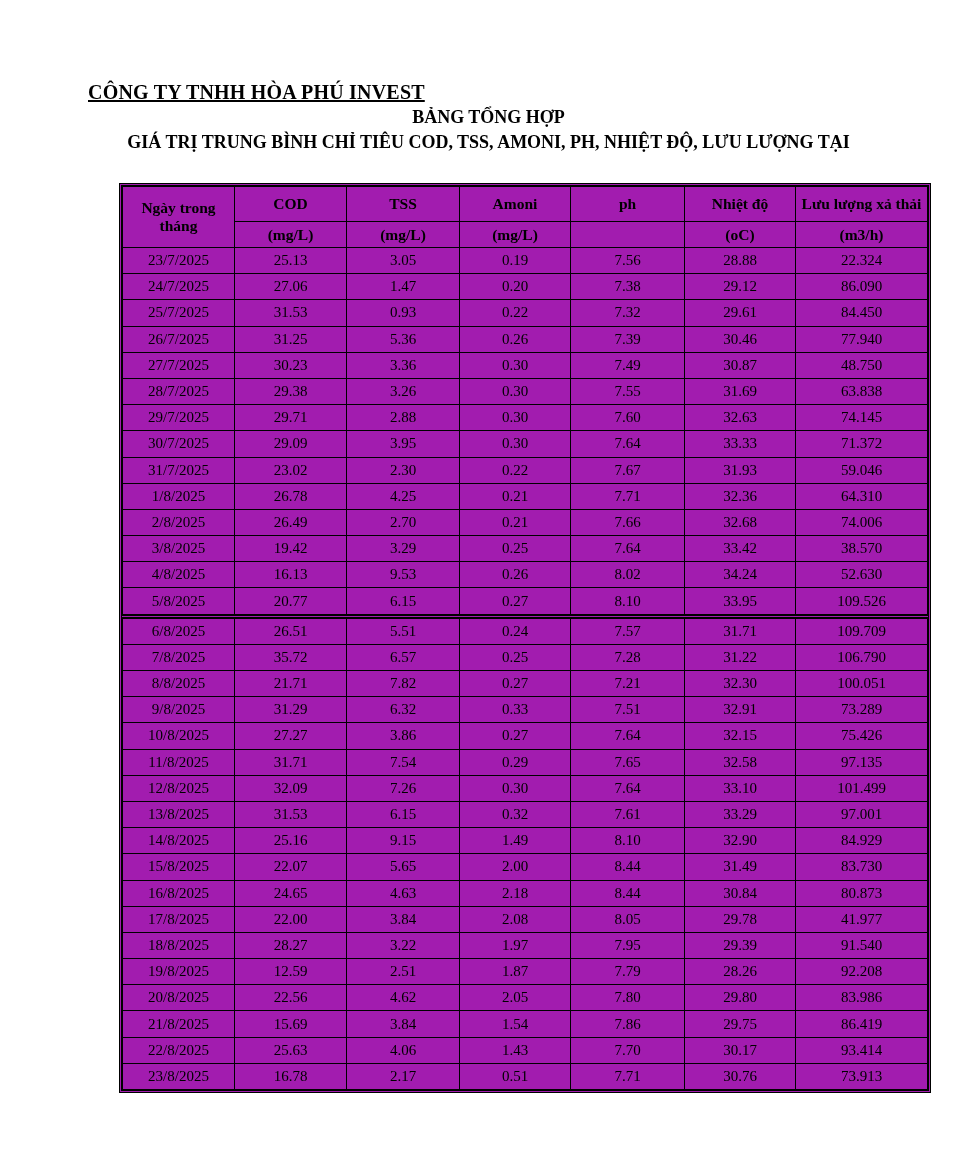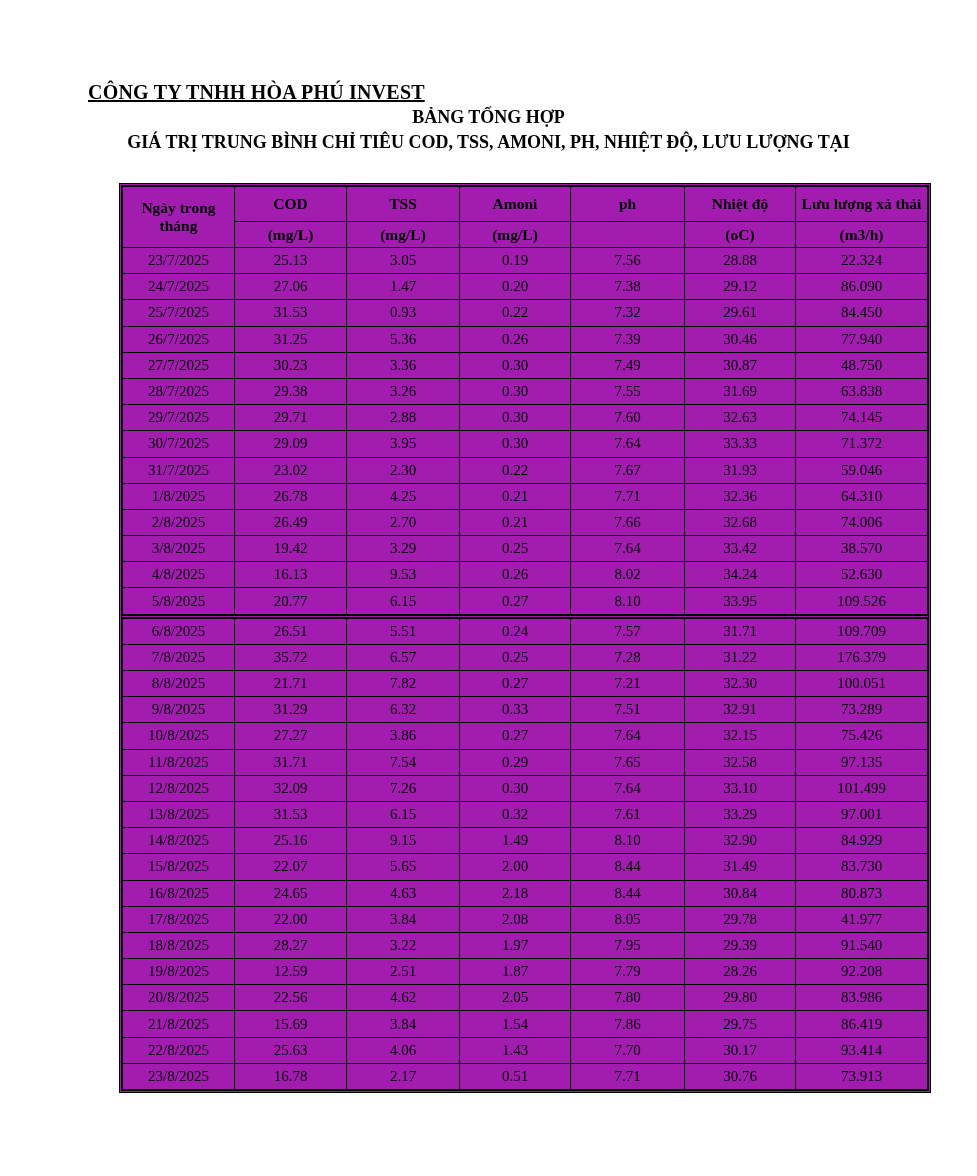--- a/index.html
+++ b/index.html
@@ -238,21 +238,21 @@
       <td>31.71</td>
       <td>109.709</td>
     </tr>
           <tr>
       <td>7/8/2025</td>
       <td>35.72</td>
       <td>6.57</td>
       <td>0.25</td>
       <td>7.28</td>
       <td>31.22</td>
-      <td>176.379</td>
+      <td>106.790</td>
     </tr>
           <tr>
       <td>8/8/2025</td>
       <td>21.71</td>
       <td>7.82</td>
       <td>0.27</td>
       <td>7.21</td>
       <td>32.30</td>
       <td>100.051</td>
     </tr>

